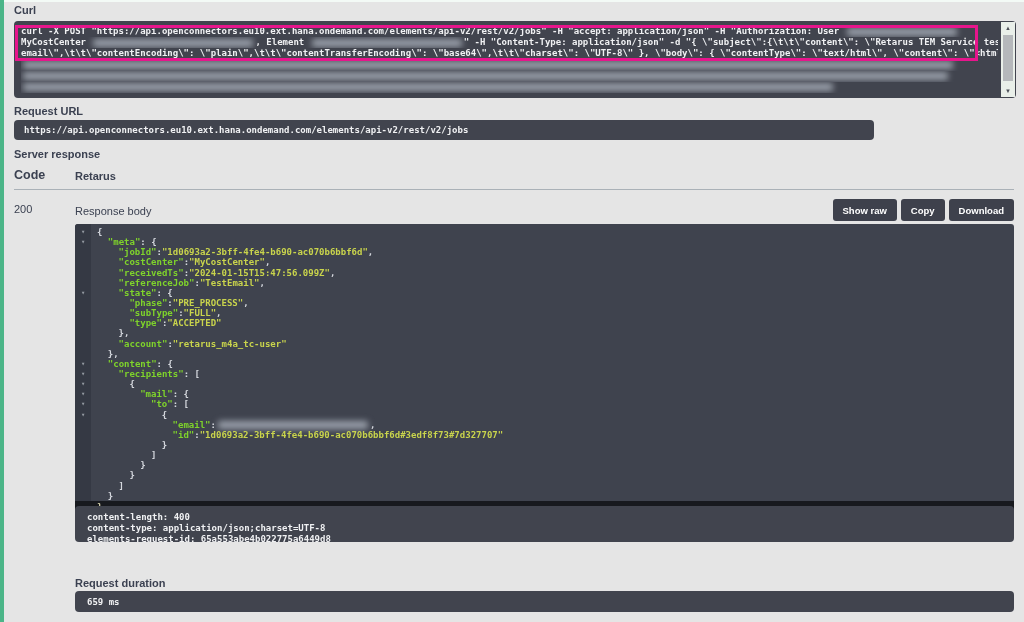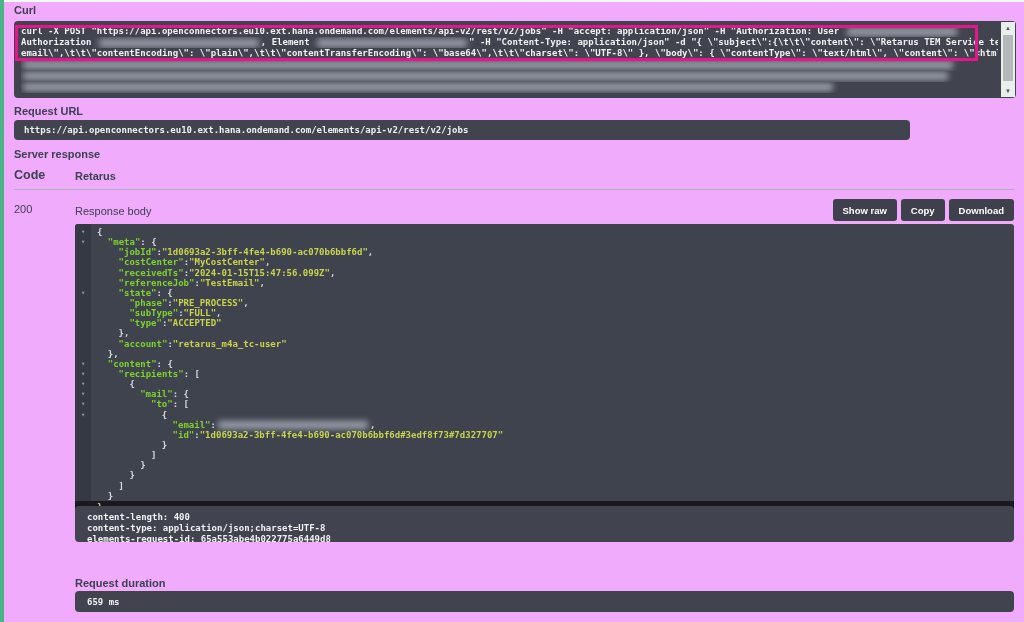--- a/index.html
+++ b/index.html
@@ -1,16 +1,16 @@
 <!DOCTYPE html>
 <html><head>
 <meta charset="utf-8">
 <style>
   html,body{margin:0;padding:0;background:#ffffff;}
-  #screen{position:relative;width:1024px;height:622px;background:#f0abfc;overflow:hidden;
+  #screen{position:relative;width:1024px;height:622px;background:#e5e5e5;overflow:hidden;
           font-family:"Liberation Sans",sans-serif;color:#3b4151;}
   .accent-strip{position:absolute;left:0;top:0;bottom:0;width:4px;background:#4bb588;}
   .edge-top{position:absolute;left:0;top:0;right:0;height:2px;background:#f3faf6;}
 
   .sec-label{position:absolute;font-size:11px;font-weight:bold;color:#3b4151;}
 
   
   .dark-panel{position:absolute;background:#41444e;border-radius:4px;overflow:hidden;
               font-family:"DejaVu Sans Mono",monospace;font-size:9px;font-weight:bold;color:#f0f1f3;}
 
@@ -23,21 +23,21 @@
   #annotation-box{position:absolute;left:1px;top:4px;width:957px;height:30px;
         border:3px solid #e7158c;pointer-events:none;}
   
   .vscroll{position:absolute;right:1px;top:1px;bottom:1px;width:14px;background:#e9efe9;}
   .vscroll .arrow{position:absolute;left:0;right:0;height:10px;text-align:center;
         font-size:6px;color:#4b4f57;line-height:10px;font-family:"Liberation Sans",sans-serif;}
   .vscroll .arrow.up{top:1px;} .vscroll .arrow.down{bottom:1px;}
   .vscroll .thumb{position:absolute;left:2px;width:10px;top:13px;height:46px;background:#b5b8bb;}
 
   
-  #request-url-bar{left:14px;top:120px;width:860px;height:20px;padding-left:36px;}
+  #request-url-bar{left:14px;top:120px;width:860px;height:20px;}
   #request-url-bar span{position:absolute;left:10px;top:5px;white-space:nowrap;}
 
   
   #code-header{left:14px;top:168px;font-size:12.5px;}
   #details-header{left:75px;top:170px;font-size:11px;}
   #header-divider{position:absolute;left:14px;top:189px;width:1000px;height:1px;background:#aab1b7;}
   #status-code{position:absolute;left:14px;top:203px;font-size:11px;color:#3b4151;}
   #response-body-label{left:75px;top:205px;font-weight:400;}
 
   
@@ -71,21 +71,21 @@
 
 <div id="screen">
   <div class="edge-top"></div>
   <div class="accent-strip"></div>
 
   <div class="sec-label" style="left:14px;top:4px;">Curl</div>
 
   <div class="dark-panel" id="curl-block">
     <div id="curl-code">
         <div class="code-line"><span>curl -X POST "https://api.openconnectors.eu10.ext.hana.ondemand.com/elements/api-v2/rest/v2/jobs" -H "accept: application/json" -H "Authorization: User </span><span class="blur" style="width: 110px;"></span></div>
-        <div class="code-line"><span>Authorization </span><span class="blur" style="width: 160px;"></span><span>, Element </span><span class="blur" style="width: 150px;"></span><span>" -H "Content-Type: application/json" -d "{ \"subject\":{\t\t\"content\": \"Retarus TEM Service test</span></div>
+        <div class="code-line"><span>MyCostCenter </span><span class="blur" style="width: 160px;"></span><span>, Element </span><span class="blur" style="width: 150px;"></span><span>" -H "Content-Type: application/json" -d "{ \"subject\":{\t\t\"content\": \"Retarus TEM Service test</span></div>
         <div class="code-line"><span>email\",\t\t\"contentEncoding\": \"plain\",\t\t\"contentTransferEncoding\": \"base64\",\t\t\"charset\": \"UTF-8\" }, \"body\": { \"contentType\": \"text/html\", \"content\": \"&lt;html&gt;&lt;body&gt;This is a test</span></div>
         <div class="code-line"><span class="blur" style="width: 930px;"></span></div>
         <div class="code-line"><span class="blur" style="width: 925px;"></span></div>
         <div class="code-line"><span class="blur" style="width: 810px;"></span></div>
       </div>
     <div class="vscroll">
       <div class="arrow up">▲</div>
       <div class="thumb"></div>
       <div class="arrow down">▼</div>
     </div>

